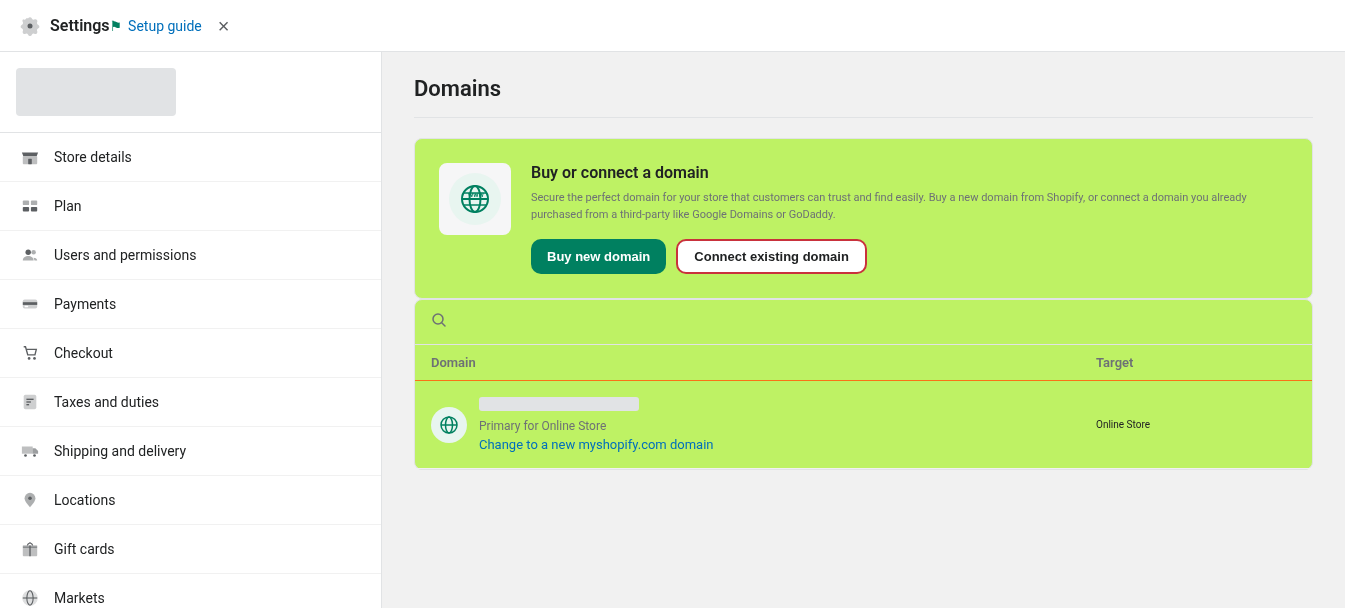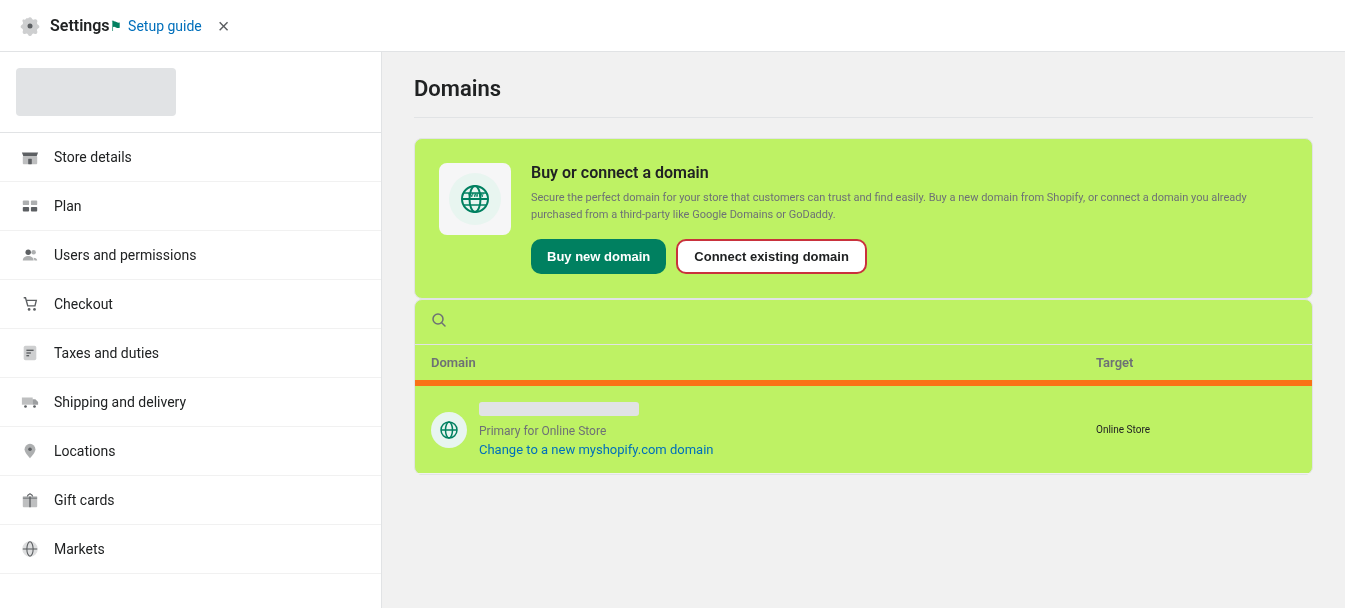--- a/index.html
+++ b/index.html
@@ -219,21 +219,21 @@
       background: transparent;
     }
     .search-icon {
       color: #6d7175;
       font-size: 16px;
     }
 
     .domains-table-header {
       display: flex;
       padding: 10px 16px;
-      border-bottom: 6px solid #f97316;
+      border-bottom: 1px solid #f97316;
       font-size: 13px;
       font-weight: 600;
       color: #6d7175;
     }
     .col-domain { flex: 1; }
     .col-target { width: 200px; text-align: left; }
 
     .domain-row {
       display: flex;
       align-items: center;
@@ -352,20 +352,30 @@
         <svg viewBox="0 0 20 20" fill="#5c5f62">
             <circle cx="8" cy="7" r="3" fill="#5c5f62"></circle>
             <path d="M2 16c0-3.314 2.686-5 6-5s6 1.686 6 5H2Z" fill="#5c5f62" opacity="0.5"></path>
             <circle cx="14" cy="7" r="2.5" fill="#5c5f62" opacity="0.5"></circle>
             <path d="M14 13c1.5 0 4 .8 4 3h-3" fill="#5c5f62" opacity="0.5"></path>
           </svg>
       </span>
       <span>Users and permissions</span>
     </div>
 
+    <div class="sidebar-item">
+      <span class="icon">
+        <svg viewBox="0 0 20 20" fill="#5c5f62">
+            <rect x="2" y="5" width="16" height="10" rx="2" fill="#5c5f62" opacity="0.3"></rect>
+            <rect x="2" y="8" width="16" height="3" fill="#5c5f62"></rect>
+            <rect x="4" y="12" width="4" height="1.5" rx="0.5" fill="#fff"></rect>
+          </svg>
+      </span>
+      <span>Payments</span>
+    </div>
 
     <div class="sidebar-item">
       <span class="icon">
         <svg viewBox="0 0 20 20" fill="#5c5f62">
             <path d="M3 3h2l2.5 9h8L17 6H6" stroke="#5c5f62" stroke-width="1.5" fill="none"></path>
             <circle cx="9" cy="16" r="1.5" fill="#5c5f62"></circle>
             <circle cx="15" cy="16" r="1.5" fill="#5c5f62"></circle>
           </svg>
       </span>
       <span>Checkout</span>

